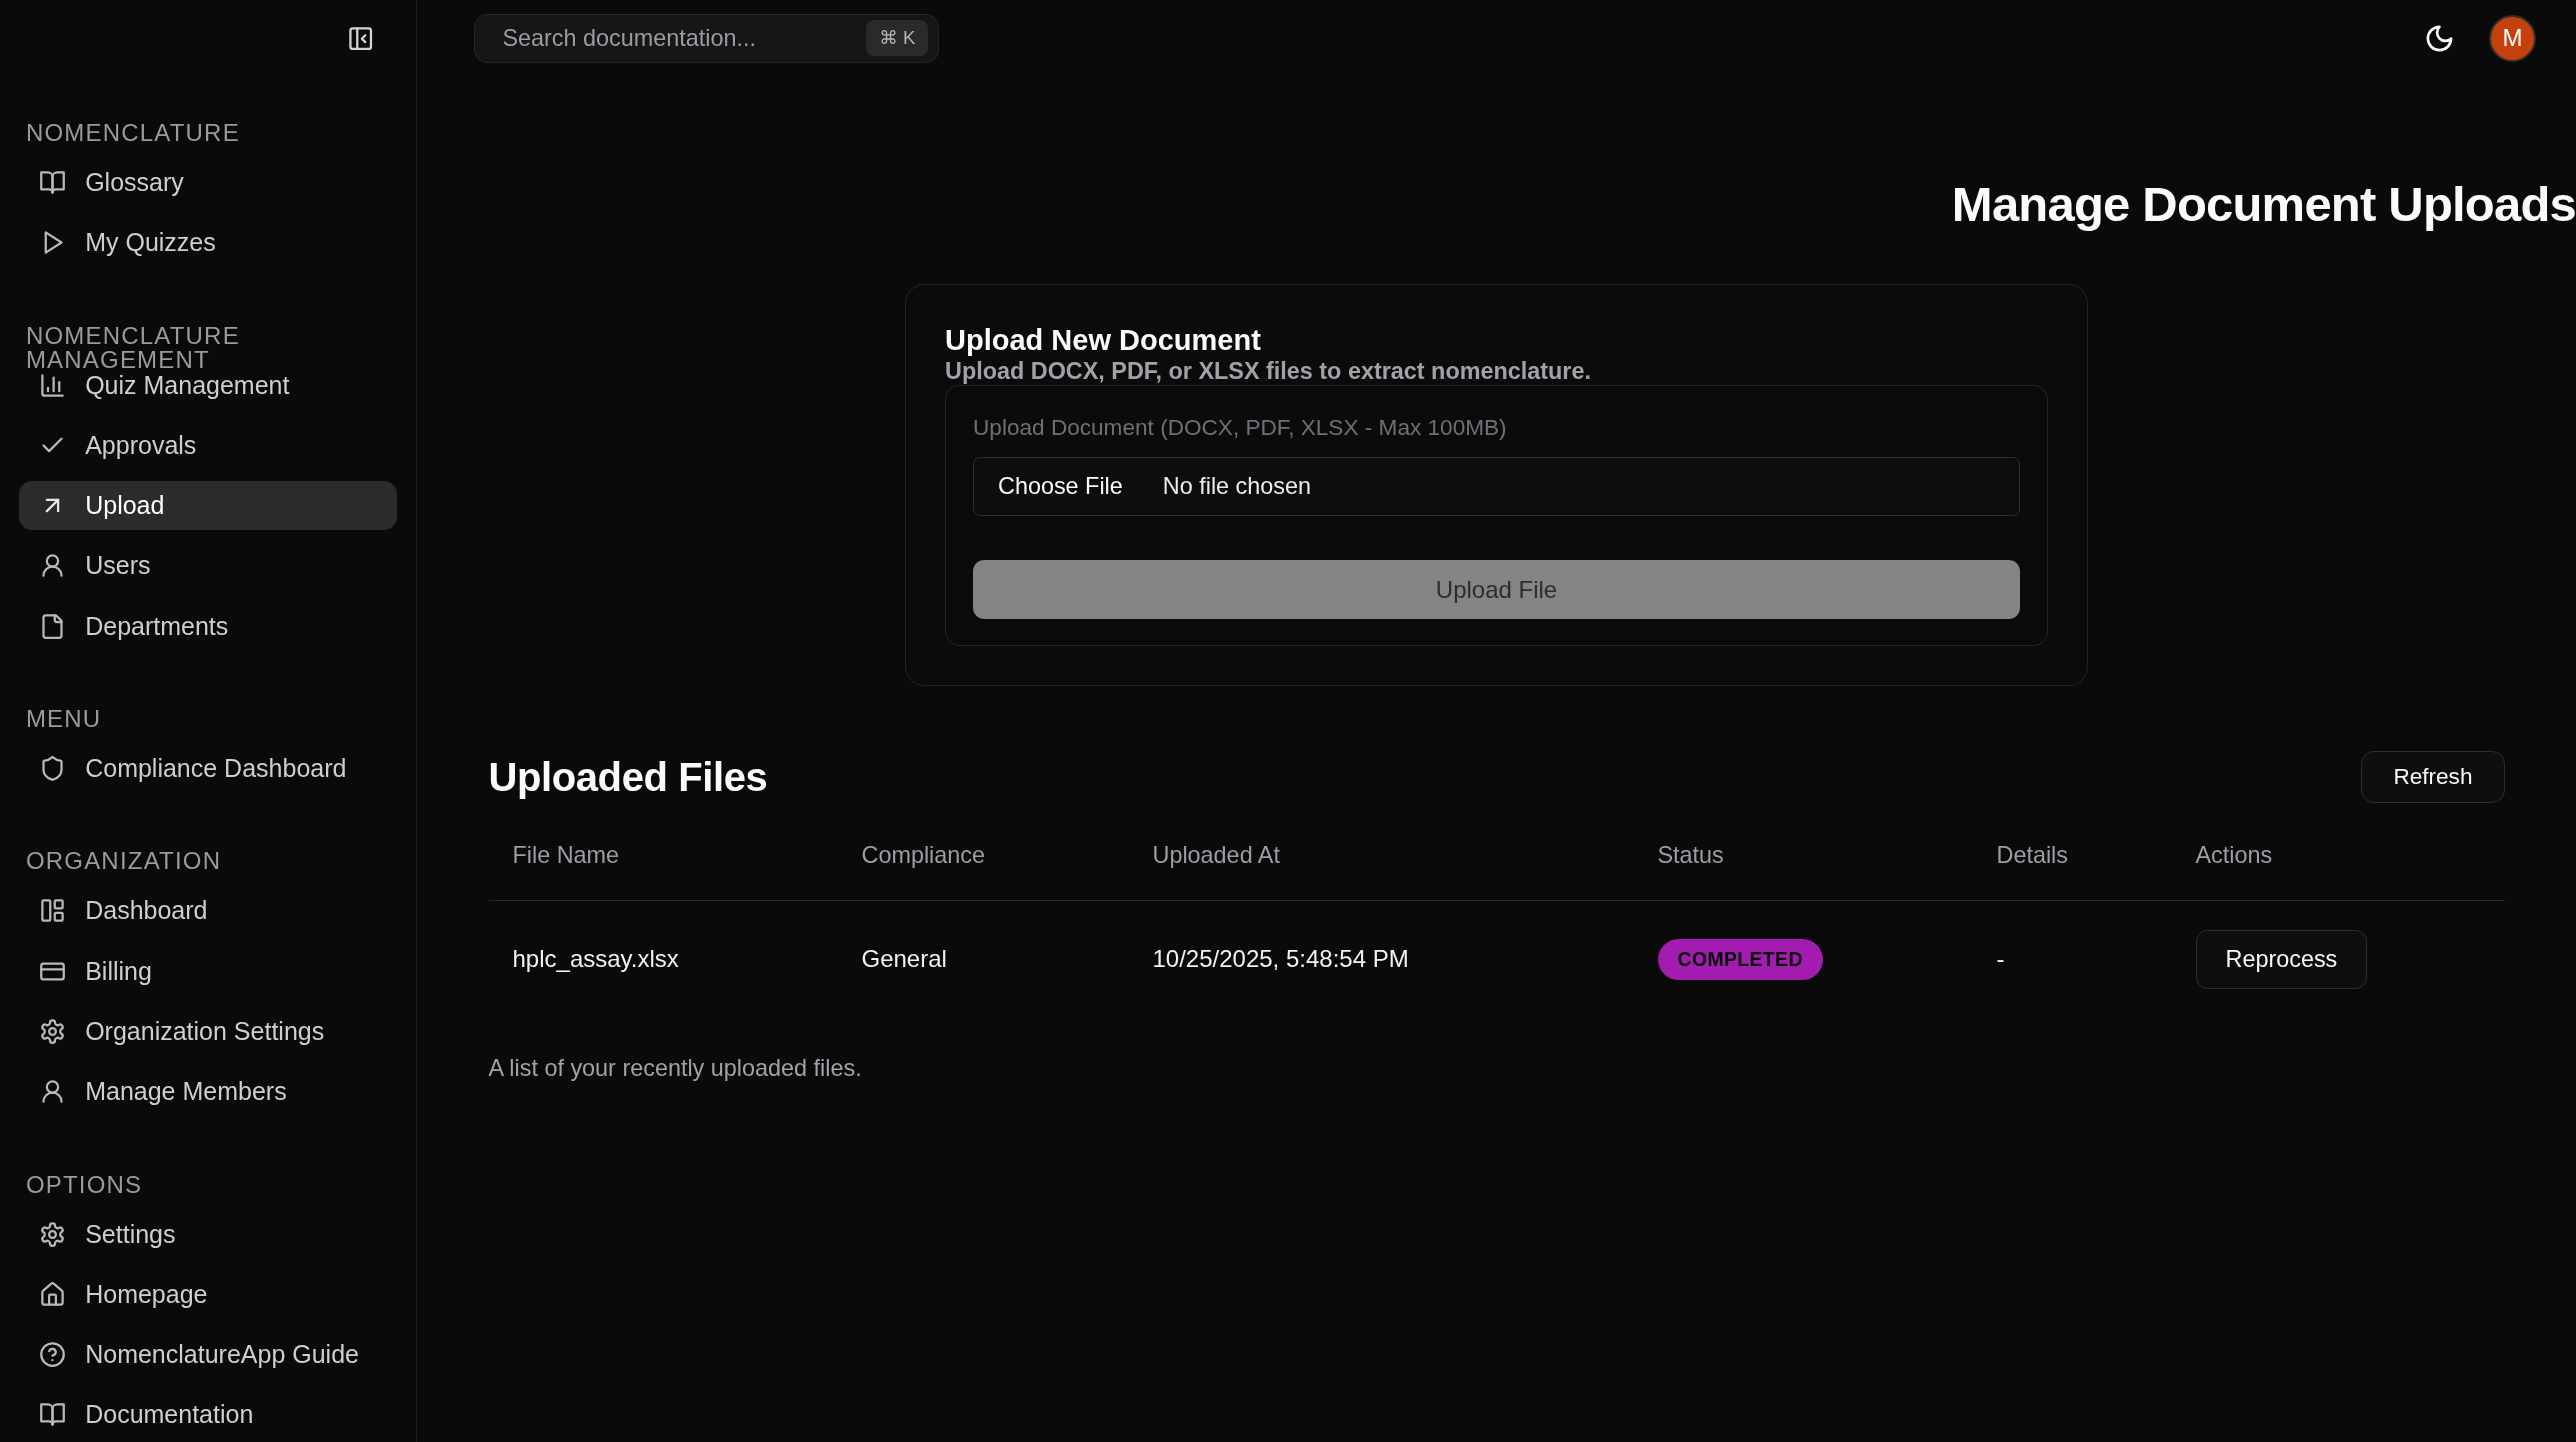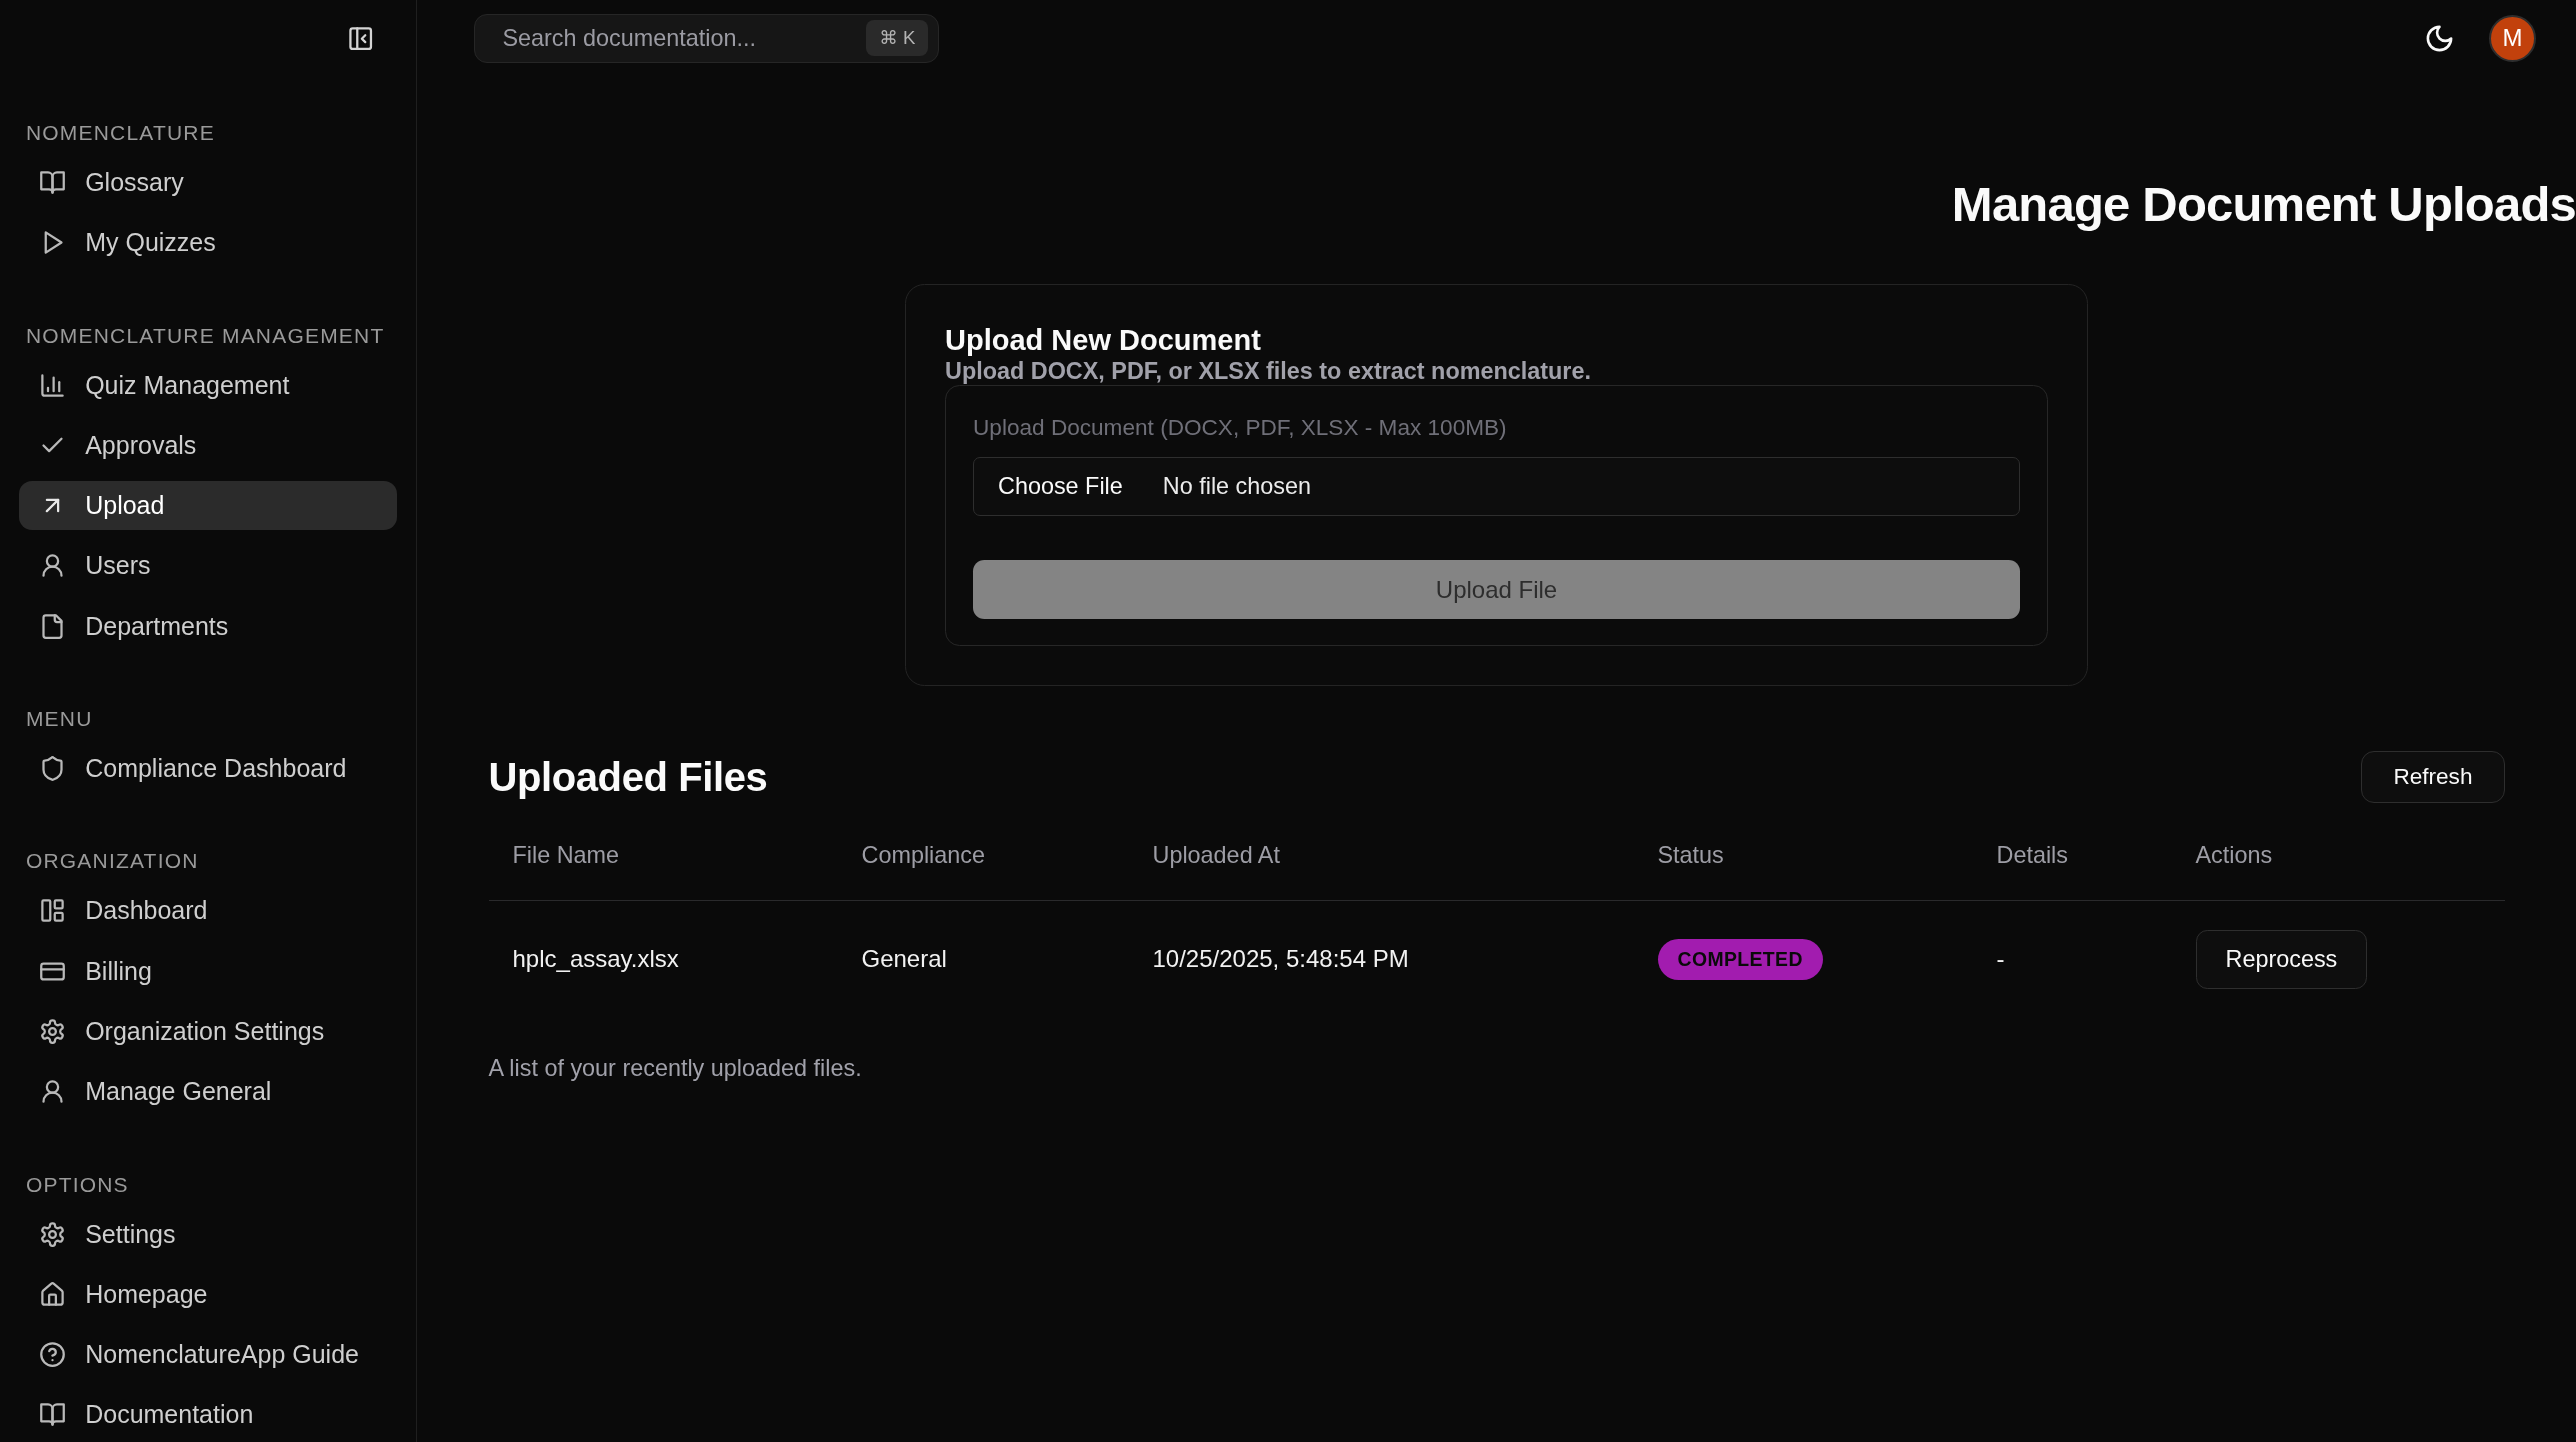--- a/index.html
+++ b/index.html
@@ -23,21 +23,21 @@
     position:absolute; top:22.6px; right:39px;
     width:32px; height:32px;
     background:none; border:none; color:#d4d4d4; cursor:pointer;
     display:flex; align-items:center; justify-content:center;
   }
   .collapse-btn svg { width:27.4px; height:27.4px; }
   .nav { padding:121px 19.4px 0; display:flex; flex-direction:column; }
   .section { margin-top:45px; }
   .section:first-child { margin-top:0; }
   .section-label {
-    color:#9a9a9a; font-size:21px; letter-spacing:1.2px;
+    color:#9a9a9a; font-size:24px; letter-spacing:1.2px;
     padding:0 6.5px; height:24px; line-height:24px; margin-bottom:13px;
   }
   .item {
     display:flex; align-items:center; gap:19.4px;
     height:49px; padding:0 19.4px; margin-bottom:11.3px;
     border-radius:13px; color:#cfcfcf; font-size:25px;
     cursor:pointer; white-space:nowrap;
   }
   .item .icon { width:27px; height:27px; flex:none; color:#b9b9b9; }
   .item.active { background:#2b2b2b; color:#ffffff; }
@@ -291,21 +291,21 @@
         <div class="item">
           <svg class="icon" viewBox="0 0 33 33" width="27" height="27">
               <use href="#i-gear"></use>
             </svg>
           <span>Organization Settings</span>
         </div>
         <div class="item">
           <svg class="icon" viewBox="0 0 33 33" width="27" height="27">
               <use href="#i-user"></use>
             </svg>
-          <span>Manage General</span>
+          <span>Manage Members</span>
         </div>
       </div>
 
       <div class="section">
         <div class="section-label">OPTIONS</div>
         <div class="item">
           <svg class="icon" viewBox="0 0 33 33" width="27" height="27">
               <use href="#i-gear"></use>
             </svg>
           <span>Settings</span>

